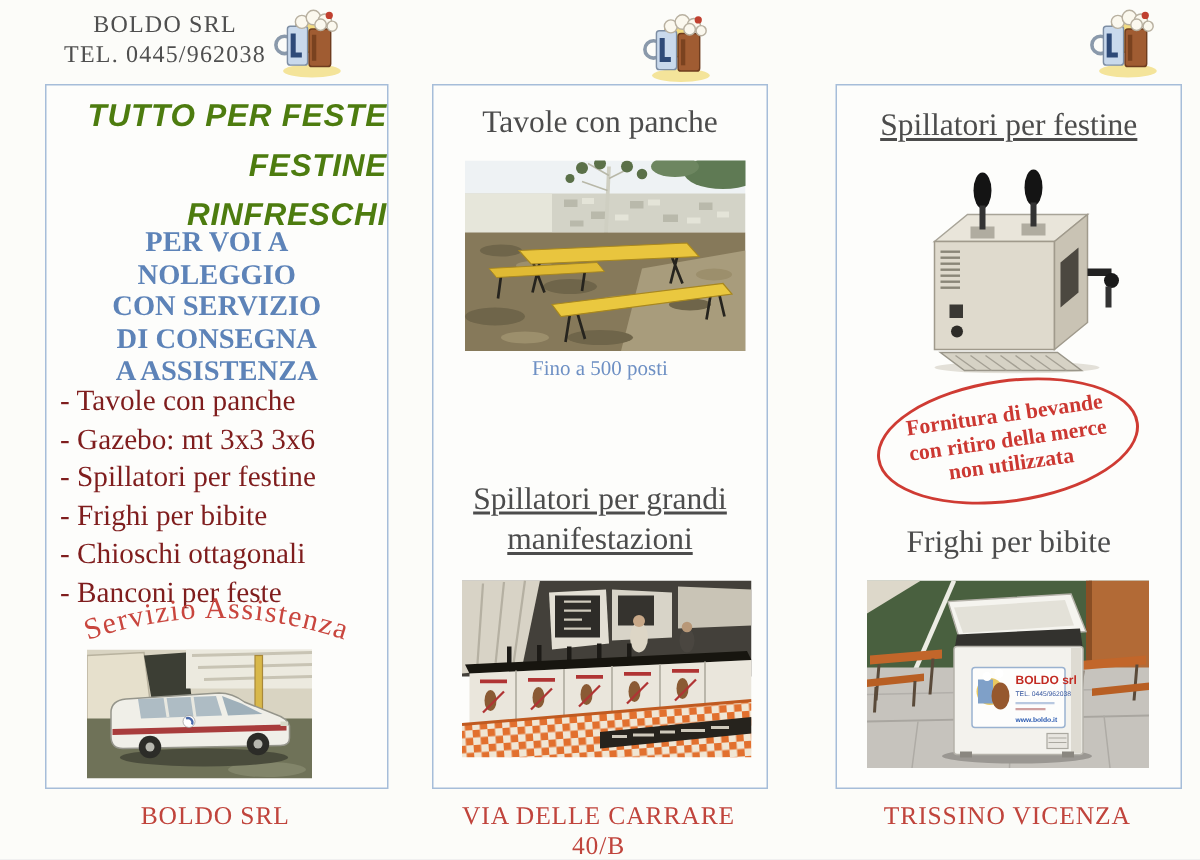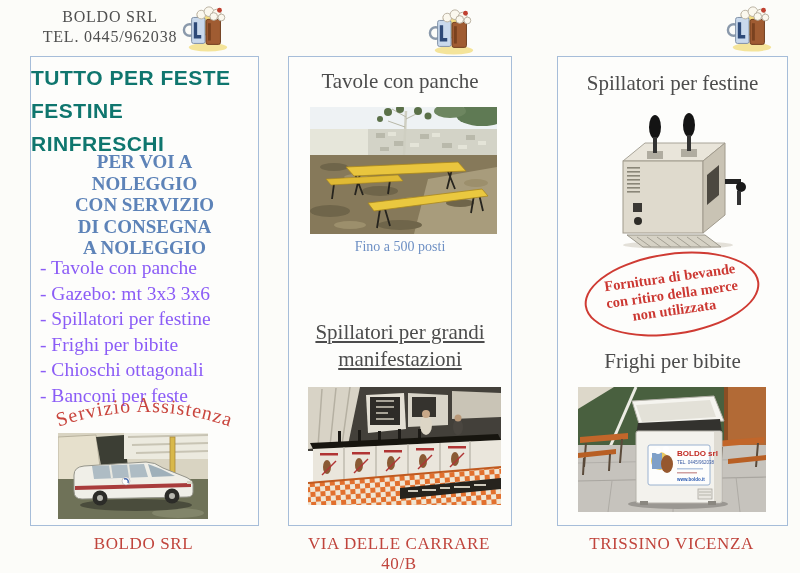--- a/index.html
+++ b/index.html
@@ -8,26 +8,26 @@
   .abs{position:absolute;}
   
   .hdr-block{position:absolute;text-align:center;color:#4f4f4f;font-size:16px;
              letter-spacing:.8px;line-height:20px;}
   
   .panel{position:absolute;top:56px;height:468px;background:#fdfdfb;border:1px solid #a6bdd9;}
   .title{position:absolute;left:0;right:0;text-align:center;color:#4c4c4c;font-size:21px;}
   .caption{position:absolute;top:534px;text-align:center;color:#c0443c;font-size:17px;
            letter-spacing:.6px;}
   
-  .headline{position:absolute;top:4px;left:0;right:0;text-align:left;
+  .headline{position:absolute;top:4px;left:0;right:0;text-align:right;
             font-family:"Liberation Sans",sans-serif;font-weight:bold;font-size:21px;
-            color:#0f766e;line-height:33px;letter-spacing:.5px;}
+            color:#4d7c0f;line-height:33px;letter-spacing:.5px;font-style:italic;}
   .subhead{position:absolute;top:94px;left:0;right:0;text-align:center;font-weight:bold;
            font-size:19px;color:#5d83b8;line-height:21.5px;}
-  .itemlist{position:absolute;top:198px;left:9px;right:2px;font-size:19.5px;color:#8b5cf6;
+  .itemlist{position:absolute;top:198px;left:9px;right:2px;font-size:19.5px;color:#7f1d1d;
             line-height:25.5px;text-align:left;}
   .photo{position:absolute;}
   .photo svg{display:block;width:100%;height:100%;}
   .note{position:absolute;left:0;right:0;text-align:center;color:#6e90c4;font-size:14px;}
   .oval{position:absolute;border:2.5px solid #cf3b33;border-radius:50%;
         display:flex;flex-direction:column;justify-content:center;align-items:center;
         transform:rotate(-8deg);color:#cc3832;font-weight:bold;font-size:14.5px;
         line-height:16.5px;text-align:center;}
   .mug{position:absolute;width:50px;height:48px;}
 </style>
@@ -74,21 +74,21 @@
     <div class="headline">
       <div>TUTTO PER FESTE</div>
       <div>FESTINE</div>
       <div>RINFRESCHI</div>
     </div>
     <div class="subhead">
       <div>PER VOI A</div>
       <div>NOLEGGIO</div>
       <div>CON SERVIZIO</div>
       <div>DI CONSEGNA</div>
-      <div>A NOLEGGIO</div>
+      <div>A ASSISTENZA</div>
     </div>
     <div class="itemlist">
       <div>- Tavole con panche</div>
       <div>- Gazebo: mt 3x3 3x6</div>
       <div>- Spillatori per festine</div>
       <div>- Frighi per bibite</div>
       <div>- Chioschi ottagonali</div>
       <div>- Banconi per feste</div>
     </div>
     <svg class="abs" style="left:10px;top:336px;" width="207" height="44" viewBox="0 0 207 44">
@@ -251,21 +251,21 @@
             <rect x="132" y="100" width="10" height="2"></rect>
             <rect x="146" y="99" width="16" height="2"></rect>
             <rect x="166" y="97" width="12" height="2"></rect>
           </g>
       </svg>
     </div>
   </div>
   <div class="caption" style="left:288px;width:222px;">VIA DELLE CARRARE 40/B</div>
 
   <div class="panel" style="left:557px;width:229px;">
-    <div class="title" style="top:14px;">Spillatori per festine</div>
+    <div class="title" style="top:14px;text-decoration:underline;">Spillatori per festine</div>
 
     <div class="photo" style="left:35px;top:42px;width:160px;height:150px;">
       <svg viewBox="0 0 160 150">
         <rect width="160" height="150" fill="#fdfdfb"></rect>
         <polygon points="30,62 52,44 132,44 110,62" fill="#e9e5da" stroke="#a8a498" stroke-width="1"></polygon>
         <rect x="30" y="62" width="80" height="72" fill="#dfdacd" stroke="#a09a8c" stroke-width="1"></rect>
         <polygon points="110,62 132,44 132,116 110,134" fill="#c9c3b4" stroke="#a09a8c" stroke-width="1"></polygon>
         <g fill="#8a8678">
           <rect x="34" y="68" width="13" height="1.6"></rect>
             <rect x="34" y="72" width="13" height="1.6"></rect>

